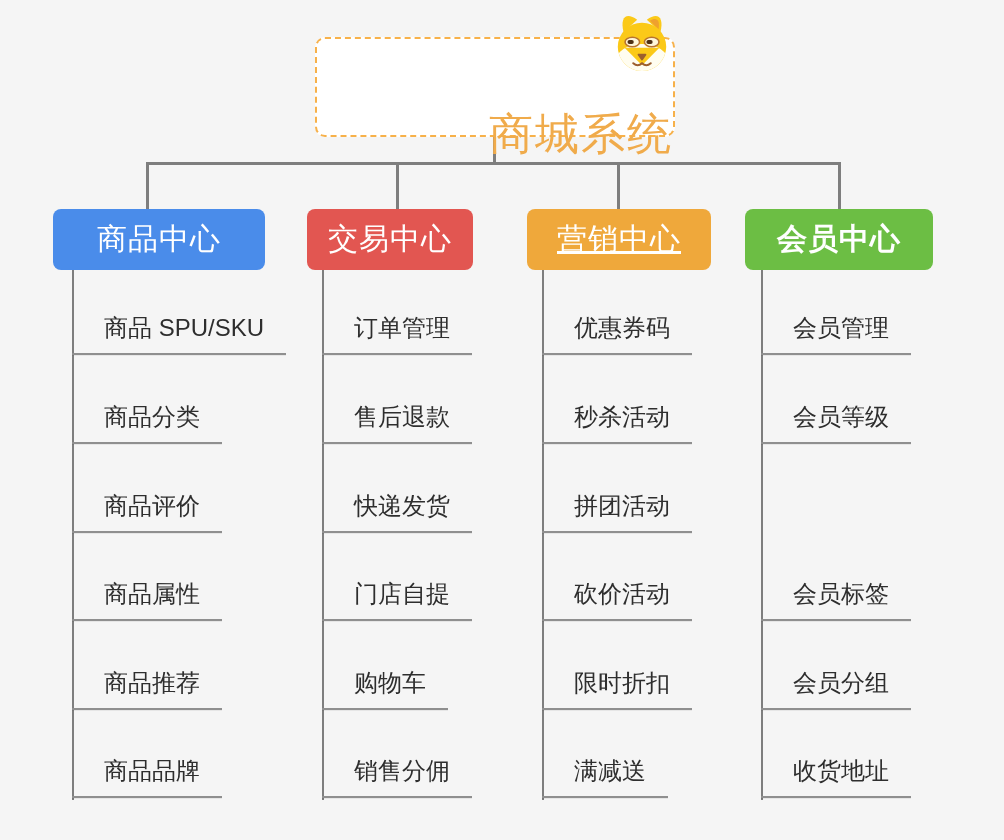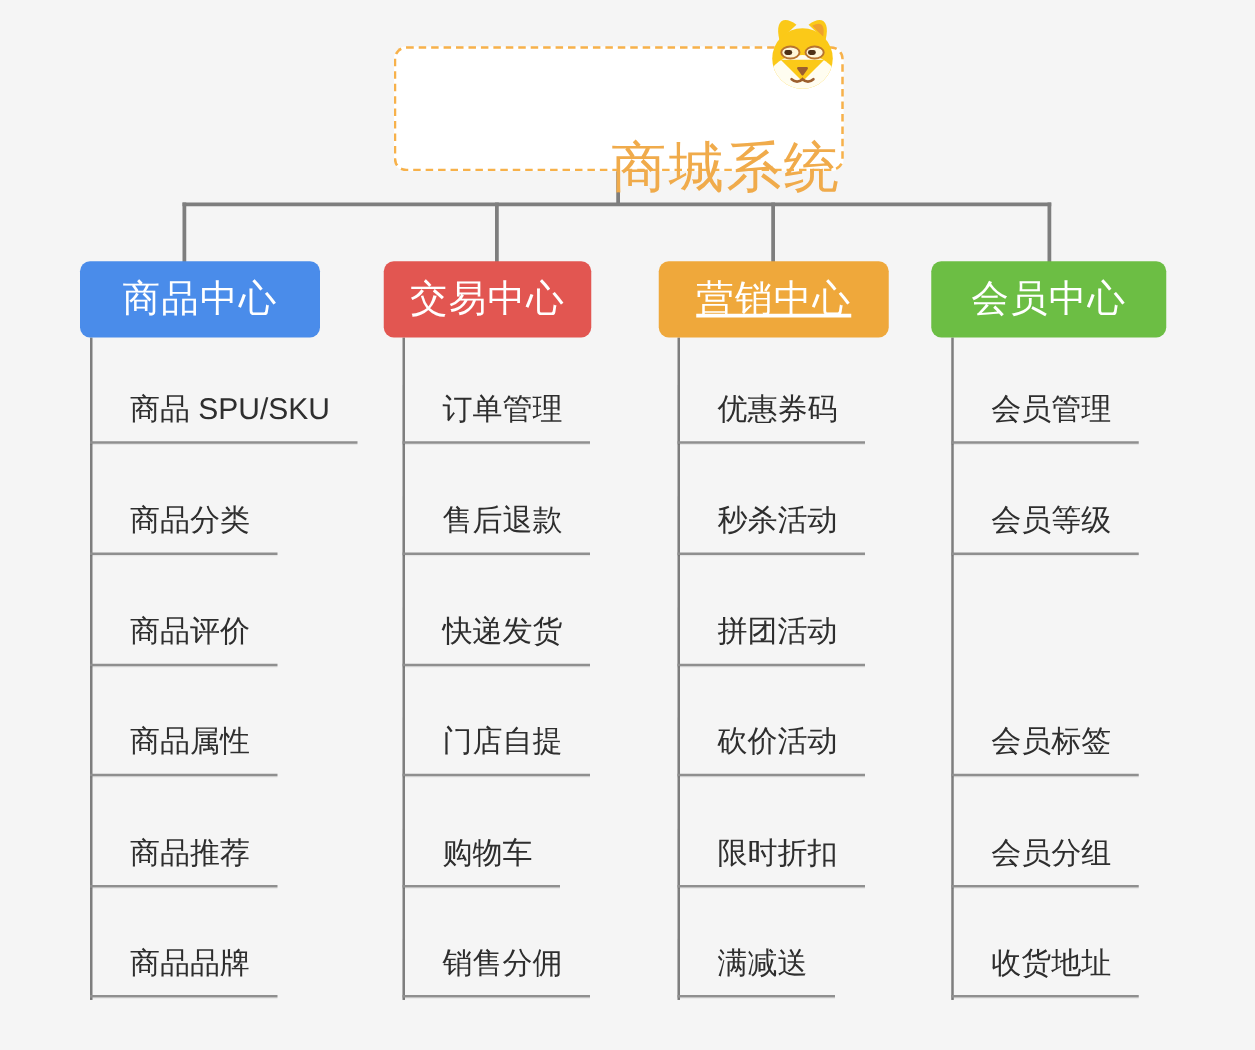--- a/index.html
+++ b/index.html
@@ -42,24 +42,24 @@
   .root-icon{width:62px;height:62px;flex:0 0 auto;}
 
   
   .branch-header{
     position:absolute;top:209px;height:61px;
     border-radius:8px;
     color:#ffffff;font-size:30px;letter-spacing:1px;
     display:flex;align-items:center;justify-content:center;
     white-space:nowrap;
   }
-  .bh1{left:64px;width:192px;}
+  .bh1{left:53px;width:212px;}
   .bh2{left:307px;width:166px;}
   .bh3{left:527px;width:184px;text-decoration:underline;}
-  .bh4{left:745px;width:188px;}
+  .bh4{left:745px;width:188px;font-weight:bold;}
 
   
   .item{
     position:absolute;
     height:46px;line-height:42px;
     padding:0 22px 0 32px;
     border-bottom:2px solid var(--underline,#8f8f8f);
     font-size:24px;color:var(--item-text,#2e2e2e);
     white-space:nowrap;
     box-shadow:0 1px 0 rgba(0,0,0,0.06);

